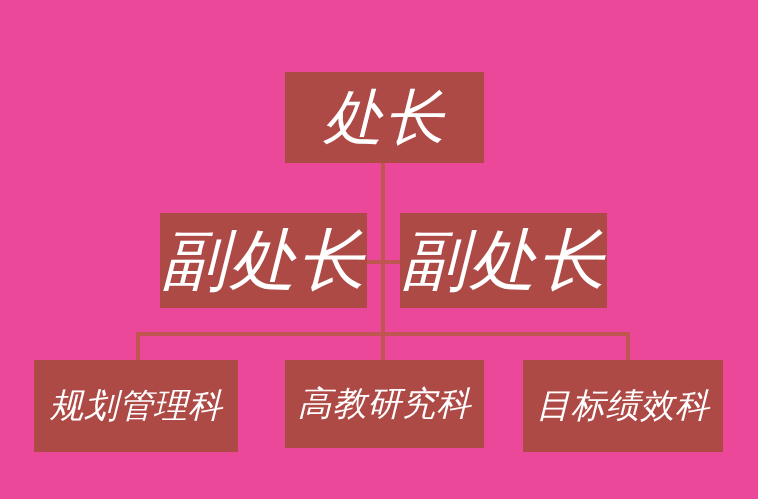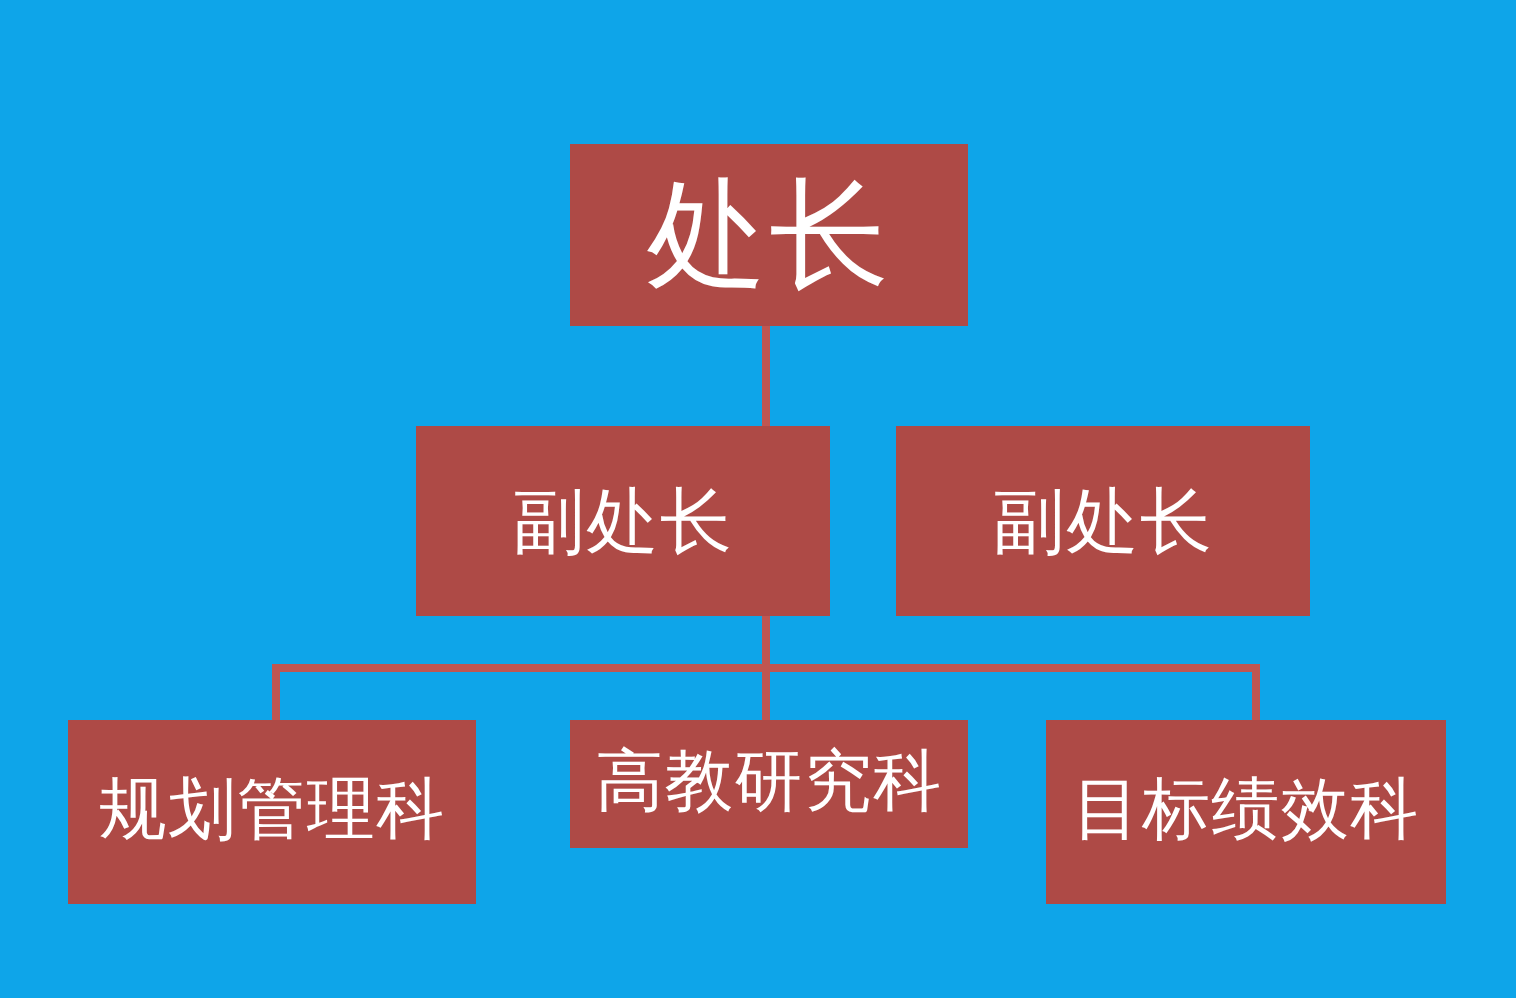--- a/index.html
+++ b/index.html
@@ -11,57 +11,58 @@
     width: 758px;
     height: 499px;
     background: #ffffff;
     font-family: "Liberation Serif", "DejaVu Serif", serif;
     overflow: hidden;
   }
   #chart-canvas {
     position: relative;
     width: 758px;
     height: 499px;
-    background: #0ea5e9;
+    background: #ec4899;
+    font-style: italic;
   }
 
   
   .node {
     position: absolute;
     background: #ae4a46;
     color: #ffffff;
     display: flex;
     align-items: center;
     justify-content: center;
     text-align: center;
     line-height: 1;
     letter-spacing: 0.02em;
     white-space: nowrap;
     box-sizing: border-box;
     z-index: 3;
   }
   .node.level-1 { font-size: 60px; }
-  .node.level-2 { font-size: 36px; margin-left: 48px; }
+  .node.level-2 { font-size: 67px; }
   .node.level-3 { font-size: 34px; }
 
   
   .connector {
     position: absolute;
     background: #c05651;
     z-index: 1;
   }
   .connector.vertical  { width: 4px; }
   .connector.horizontal{ height: 4px; }
 
   
   #node-director        { left: 285px; top: 72px;  width: 199px; height: 91px; }
   #node-deputy-left     { left: 160px; top: 213px; width: 207px; height: 95px; }
   #node-deputy-right    { left: 400px; top: 213px; width: 207px; height: 95px; }
   #node-planning        { left: 34px;  top: 360px; width: 204px; height: 92px; }
-  #node-research        { left: 285px; top: 360px; width: 199px; height: 64px; }
+  #node-research        { left: 285px; top: 360px; width: 199px; height: 88px; }
   #node-performance     { left: 523px; top: 360px; width: 200px; height: 92px; text-align: right; }
 
   
   #spine-director-down  { left: 381px; top: 163px; height: 197px; }
   #link-deputy-siblings { left: 367px; top: 260px; width: 33px; }
   #bus-sections         { left: 138px; top: 332px; width: 492px; }
   #drop-planning        { left: 136px; top: 332px; height: 28px; }
   #drop-performance     { left: 626px; top: 332px; height: 28px; }
 </style>
 </head>

